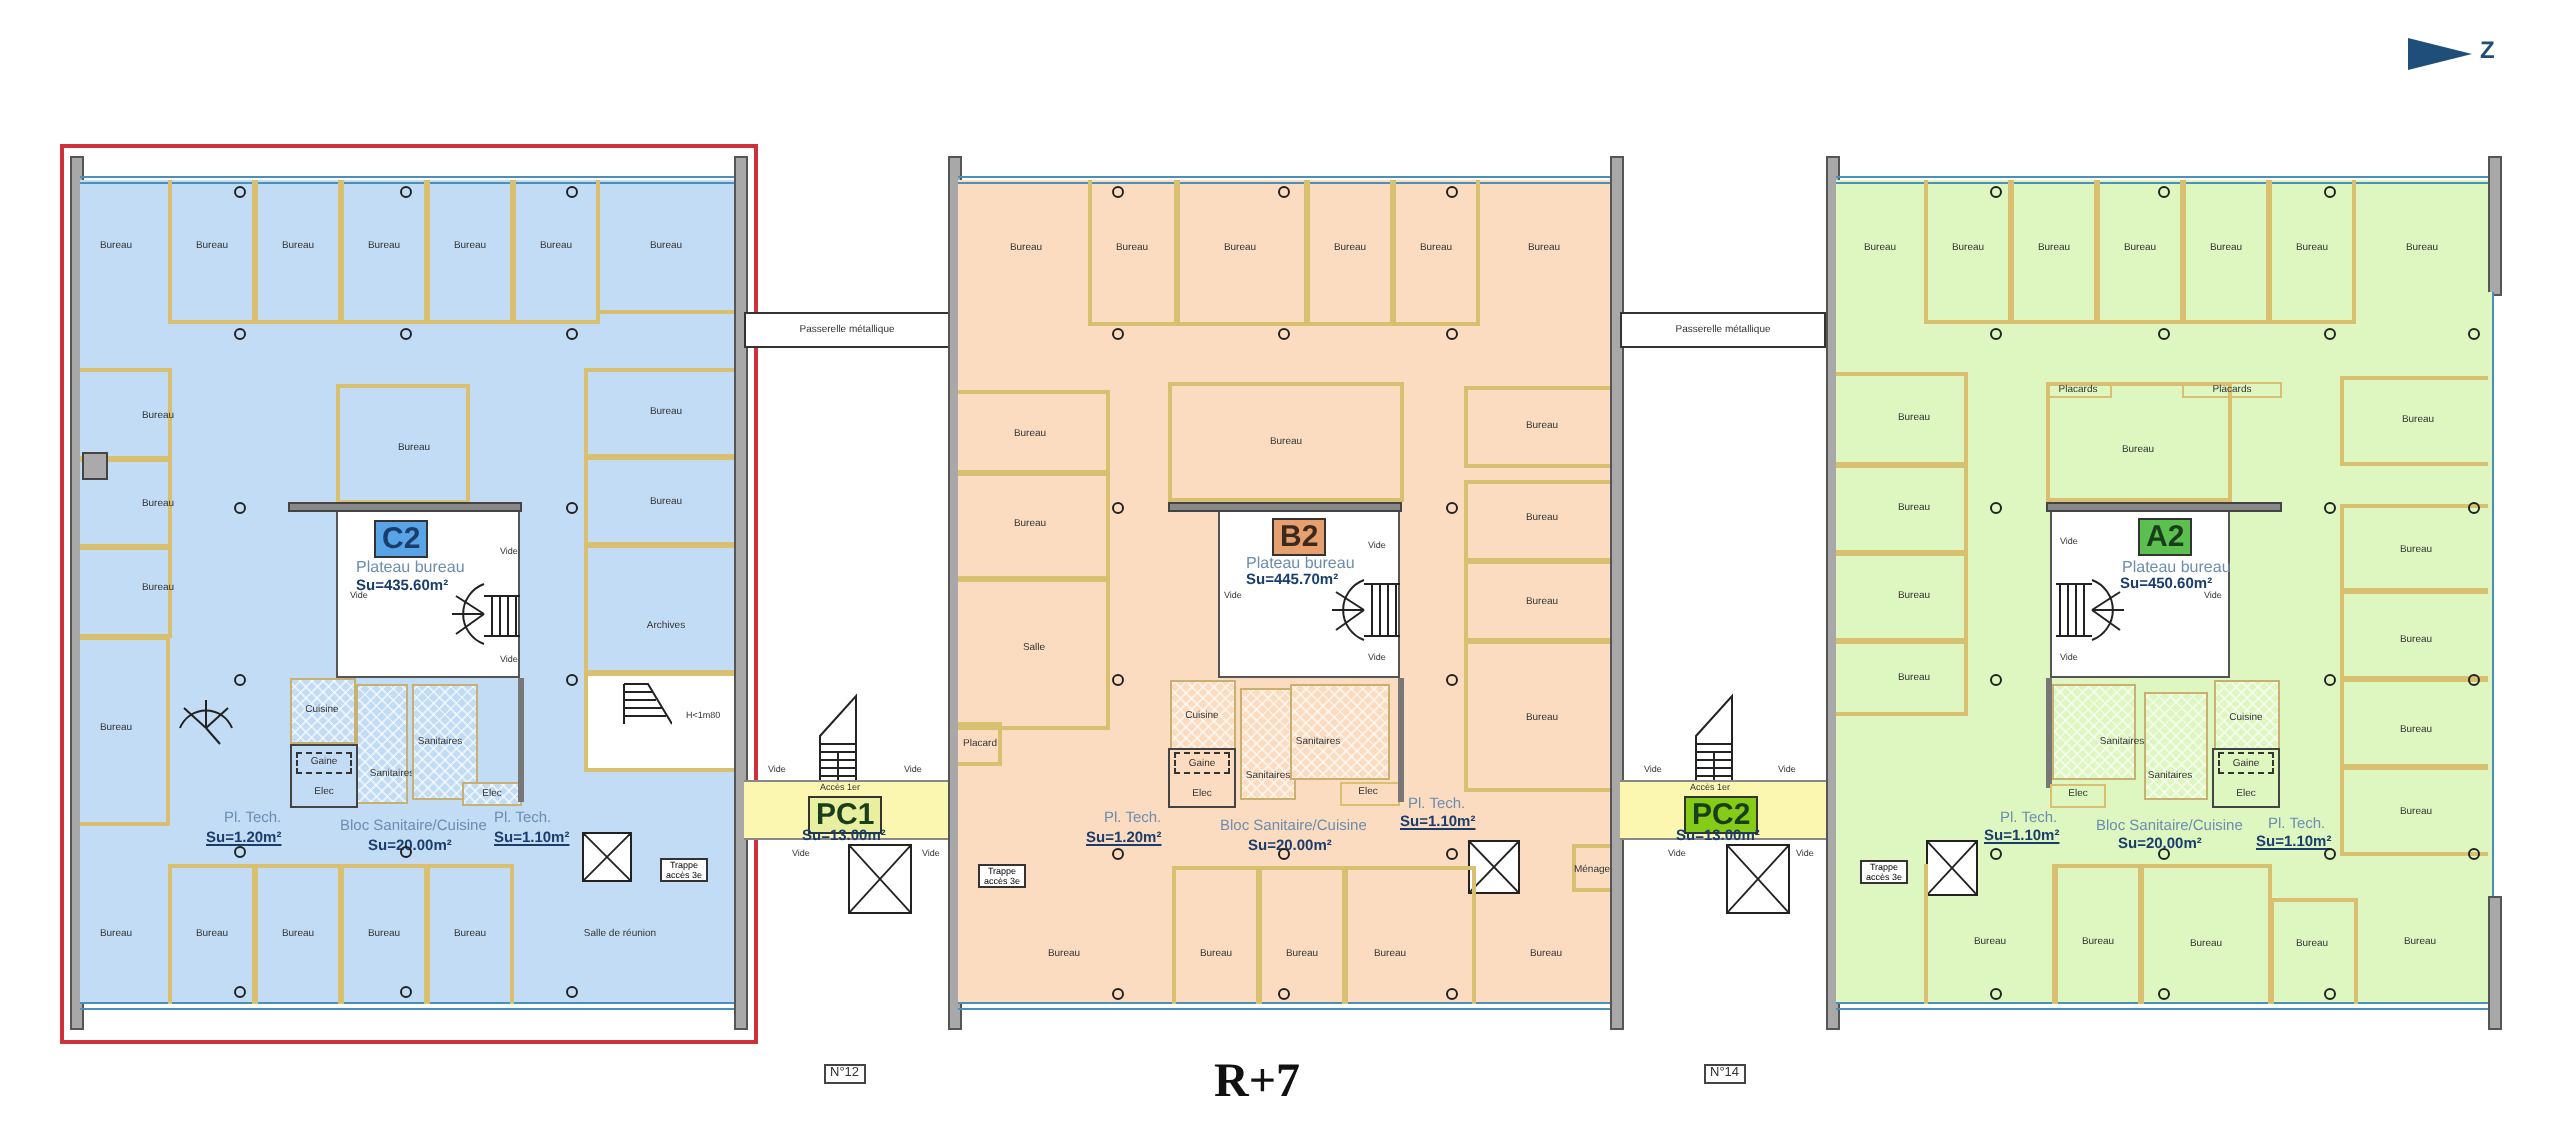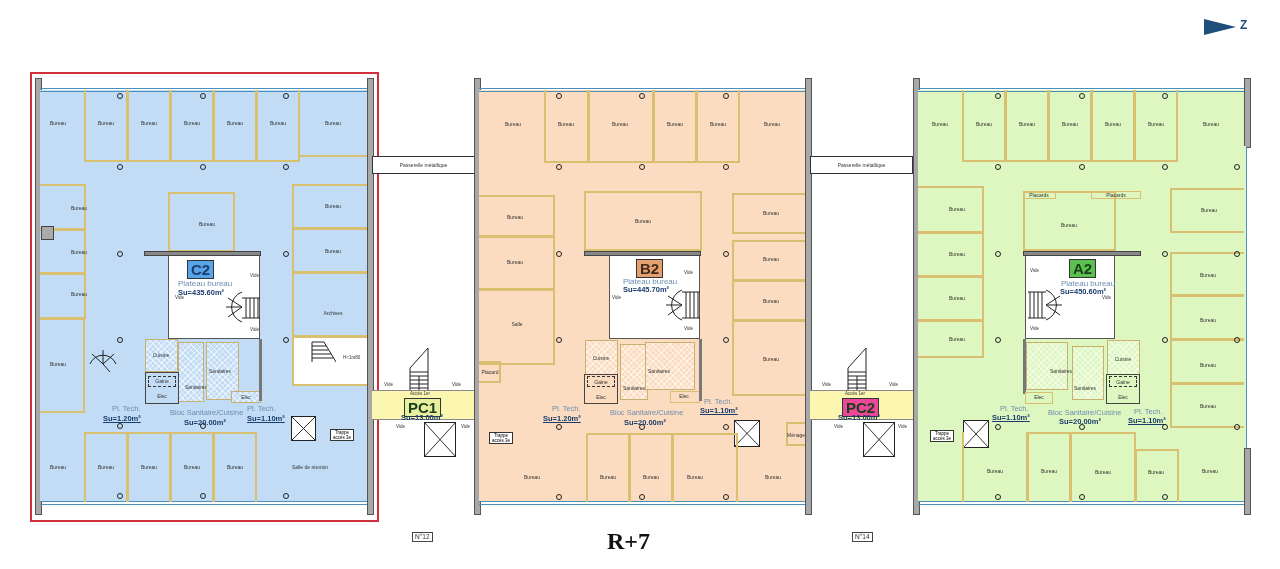--- a/index.html
+++ b/index.html
@@ -330,21 +330,21 @@
       <line x1="4" y1="30" x2="22" y2="30"></line>
       <line x1="4" y1="34" x2="22" y2="34"></line>
       <line x1="4" y1="38" x2="22" y2="38"></line>
       <line x1="4" y1="42" x2="22" y2="42"></line>
       <line x1="13" y1="30" x2="13" y2="44"></line>
     </g>
   </svg>
 <div class="vide" style="left:845px;top:391px;">Accès 1er</div>
 <div class="vide" style="left:822px;top:382px;">Vide</div>
 <div class="vide" style="left:889px;top:382px;">Vide</div>
-<div class="tag" style="left:842px;top:398px;background:#ec4899;color:#1a3d1a;">PC2</div>
+<div class="tag" style="left:842px;top:398px;background:#84cc16;color:#1a3d1a;">PC2</div>
 <div class="su" style="left:838px;top:413px;">Su=13.00m²</div>
 <div class="vide" style="left:834px;top:424px;">Vide</div>
 <div class="vide" style="left:898px;top:424px;">Vide</div>
 <div class="xbox" style="left:863px;top:422px;width:32px;height:35px;">
     <svg viewBox="0 0 32 35">
       <line x1="0" y1="0" x2="32" y2="35" stroke="#222"></line>
       <line x1="32" y1="0" x2="0" y2="35" stroke="#222"></line>
     </svg>
   </div>
 <div class="num" style="left:852px;top:532px;">N°14</div>

